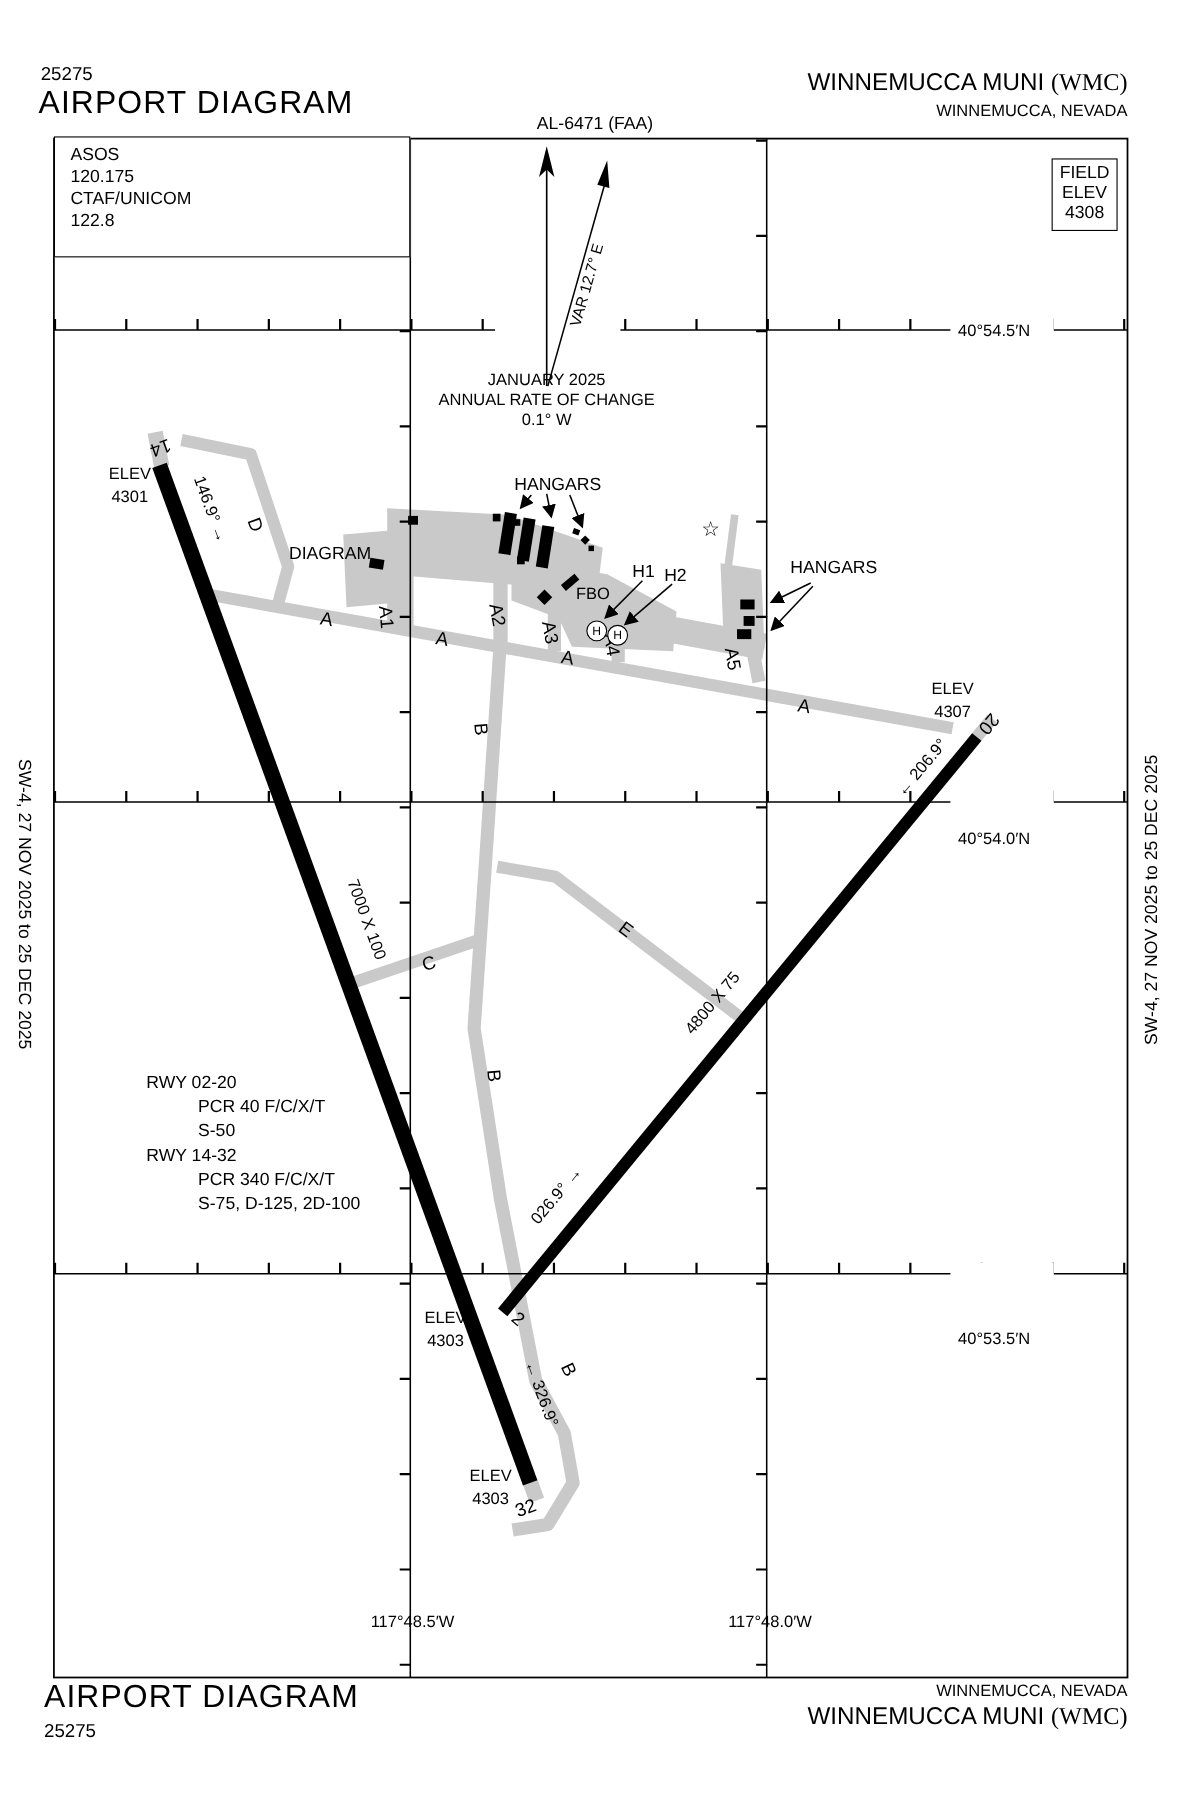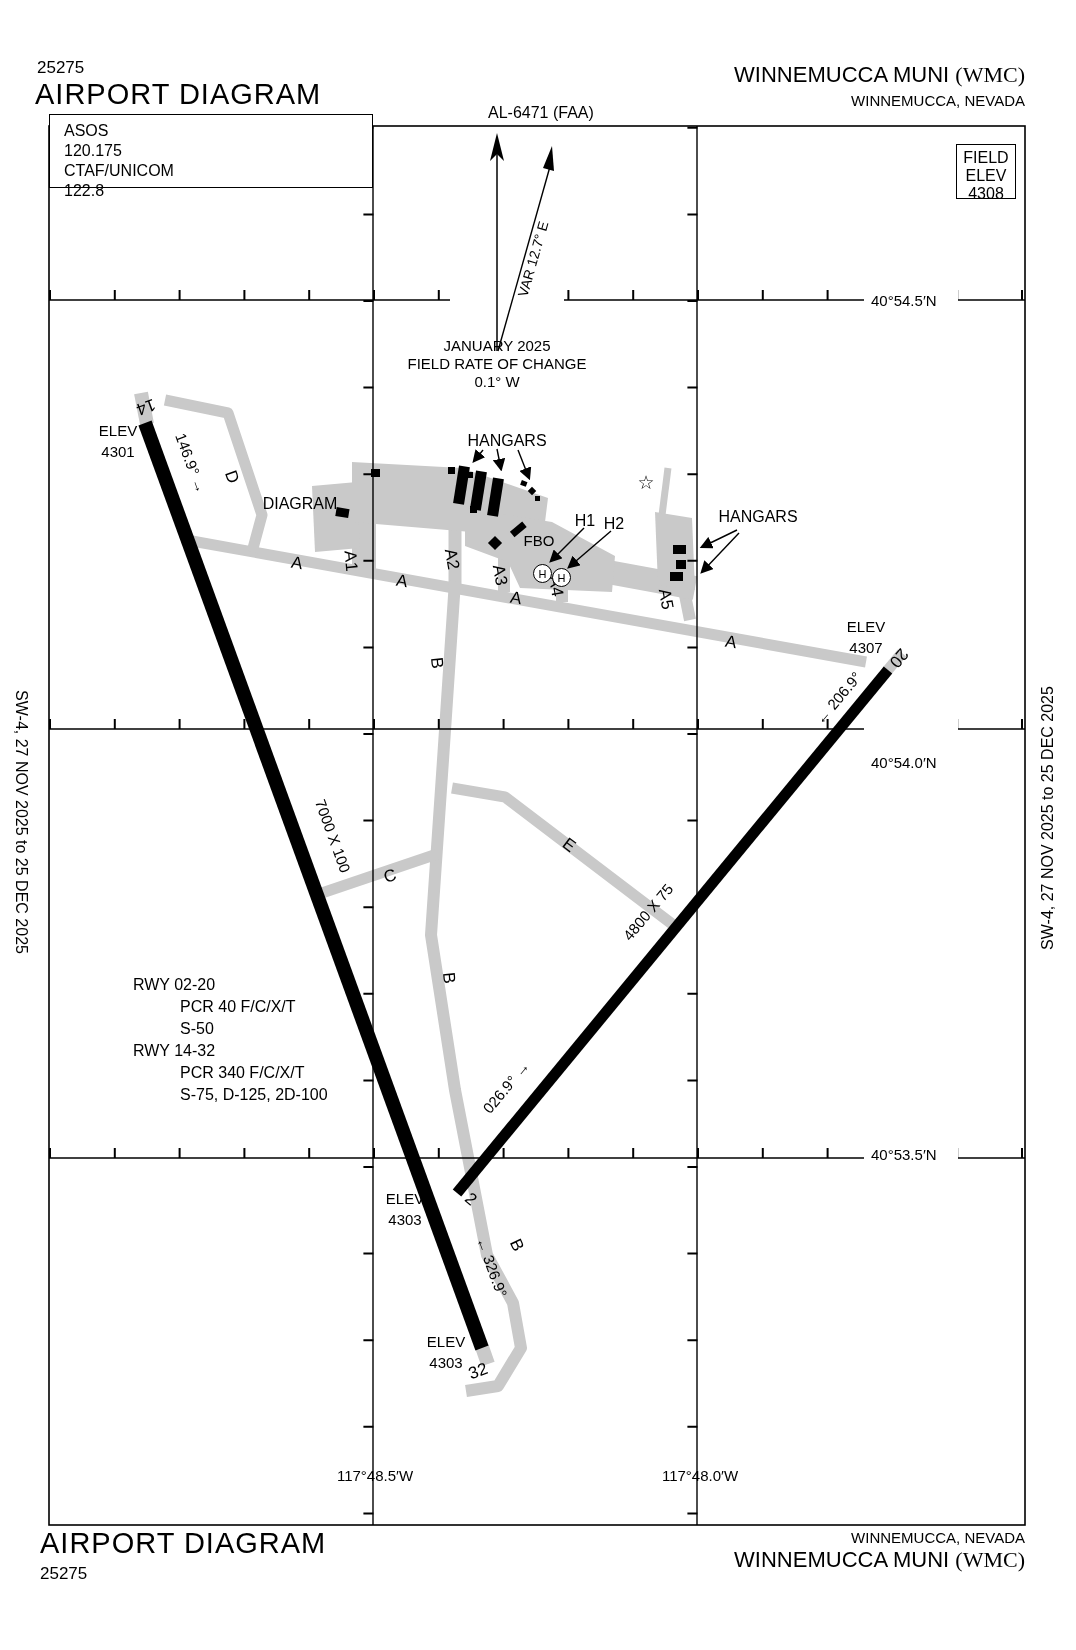--- a/index.html
+++ b/index.html
@@ -123,50 +123,50 @@
     <line x1="611" y1="531" x2="569" y2="567" marker-end="url(#arr)"></line>
   </g>
 </svg>
 
 <div class="abs f17" style="left:37px;top:58px">25275</div>
 <div class="abs f29" style="left:35px;top:78px">AIRPORT DIAGRAM</div>
 <div class="abs f16" style="left:488px;top:104px">AL-6471 (FAA)</div>
 <div class="abs f22 rightal" style="right:51px;top:62px"><span>WINNEMUCCA MUNI</span> <span class="serif">(WMC)</span></div>
 <div class="abs f15 rightal" style="right:51px;top:92px">WINNEMUCCA, NEVADA</div>
 
-<div class="abs" style="left:49px;top:114px;width:324px;height:74px;border:1.6px solid #000;background:#fff;box-sizing:border-box">
+<div class="abs" style="left:49px;top:124px;width:324px;height:110px;border:1.6px solid #000;background:#fff;box-sizing:border-box">
   <div class="f16 lh20" style="padding:6px 0 0 14px">
     <div>ASOS</div>
     <div>120.175</div>
     <div>CTAF/UNICOM</div>
     <div>122.8</div>
   </div>
 </div>
 
-<div class="abs tc" style="left:956px;top:144px;width:60px;height:55px;border:1.5px solid #000;box-sizing:border-box">
+<div class="abs tc" style="left:956px;top:144px;width:60px;height:66px;border:1.5px solid #000;box-sizing:border-box">
   <div class="f16 lh18" style="padding-top:4px">
     <div>FIELD</div>
     <div>ELEV</div>
     <div>4308</div>
   </div>
 </div>
 
 <div class="abs f16 rot-l ml" style="left:21px;top:822px">SW-4,  27 NOV 2025  to  25 DEC 2025</div>
 <div class="abs f16 rot-r ml" style="left:1048px;top:818px">SW-4,  27 NOV 2025  to  25 DEC 2025</div>
 
 <div class="latlab" style="left:871px;top:292px">40°54.5′N</div>
 <div class="latlab" style="left:871px;top:754px">40°54.0′N</div>
-<div class="latlab" style="left:871px;top:1146px">40°53.5′N</div>
+<div class="latlab" style="left:871px;top:1209px">40°53.5′N</div>
 <div class="ml f15" style="left:375px;top:1475px">117°48.5′W</div>
 <div class="ml f15" style="left:700px;top:1475px">117°48.0′W</div>
 
 <div class="ml f14" style="left:533px;top:259px;--r:-74deg">VAR 12.7° E</div>
 <div class="ml tc f15 lh18" style="left:497px;top:364px">
   <div>JANUARY 2025</div>
-  <div>FIELD RATE OF CHANGE</div>
+  <div>ANNUAL RATE OF CHANGE</div>
   <div>0.1° W</div>
 </div>
 
 <div class="ml f17" style="left:146px;top:407px;--r:160deg">14</div>
 <div class="ml f17" style="left:478px;top:1371px;--r:-20deg">32</div>
 <div class="ml f17" style="left:471px;top:1199px;--r:40deg">2</div>
 <div class="ml f17" style="left:899px;top:658px;--r:130deg">20</div>
 
 <div class="ml f15" style="left:191px;top:463px;--r:70deg"><span>146.9°</span>&nbsp;<span>→</span></div>
 <div class="ml f15" style="left:492px;top:1267px;--r:70deg"><span>←</span>&nbsp;<span>326.9°</span></div>

